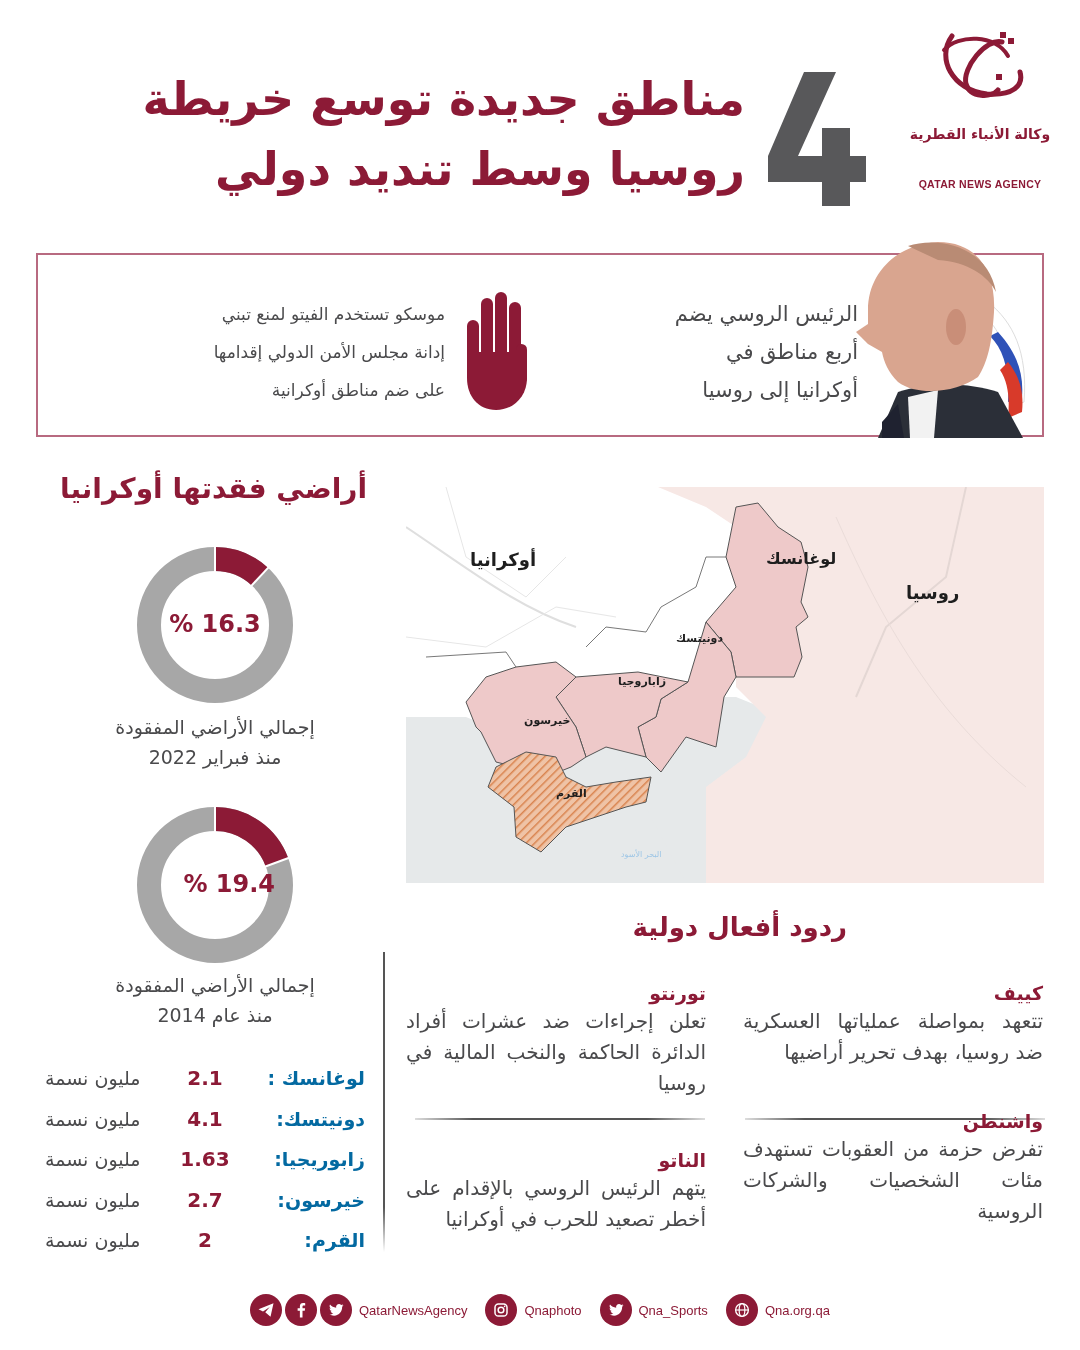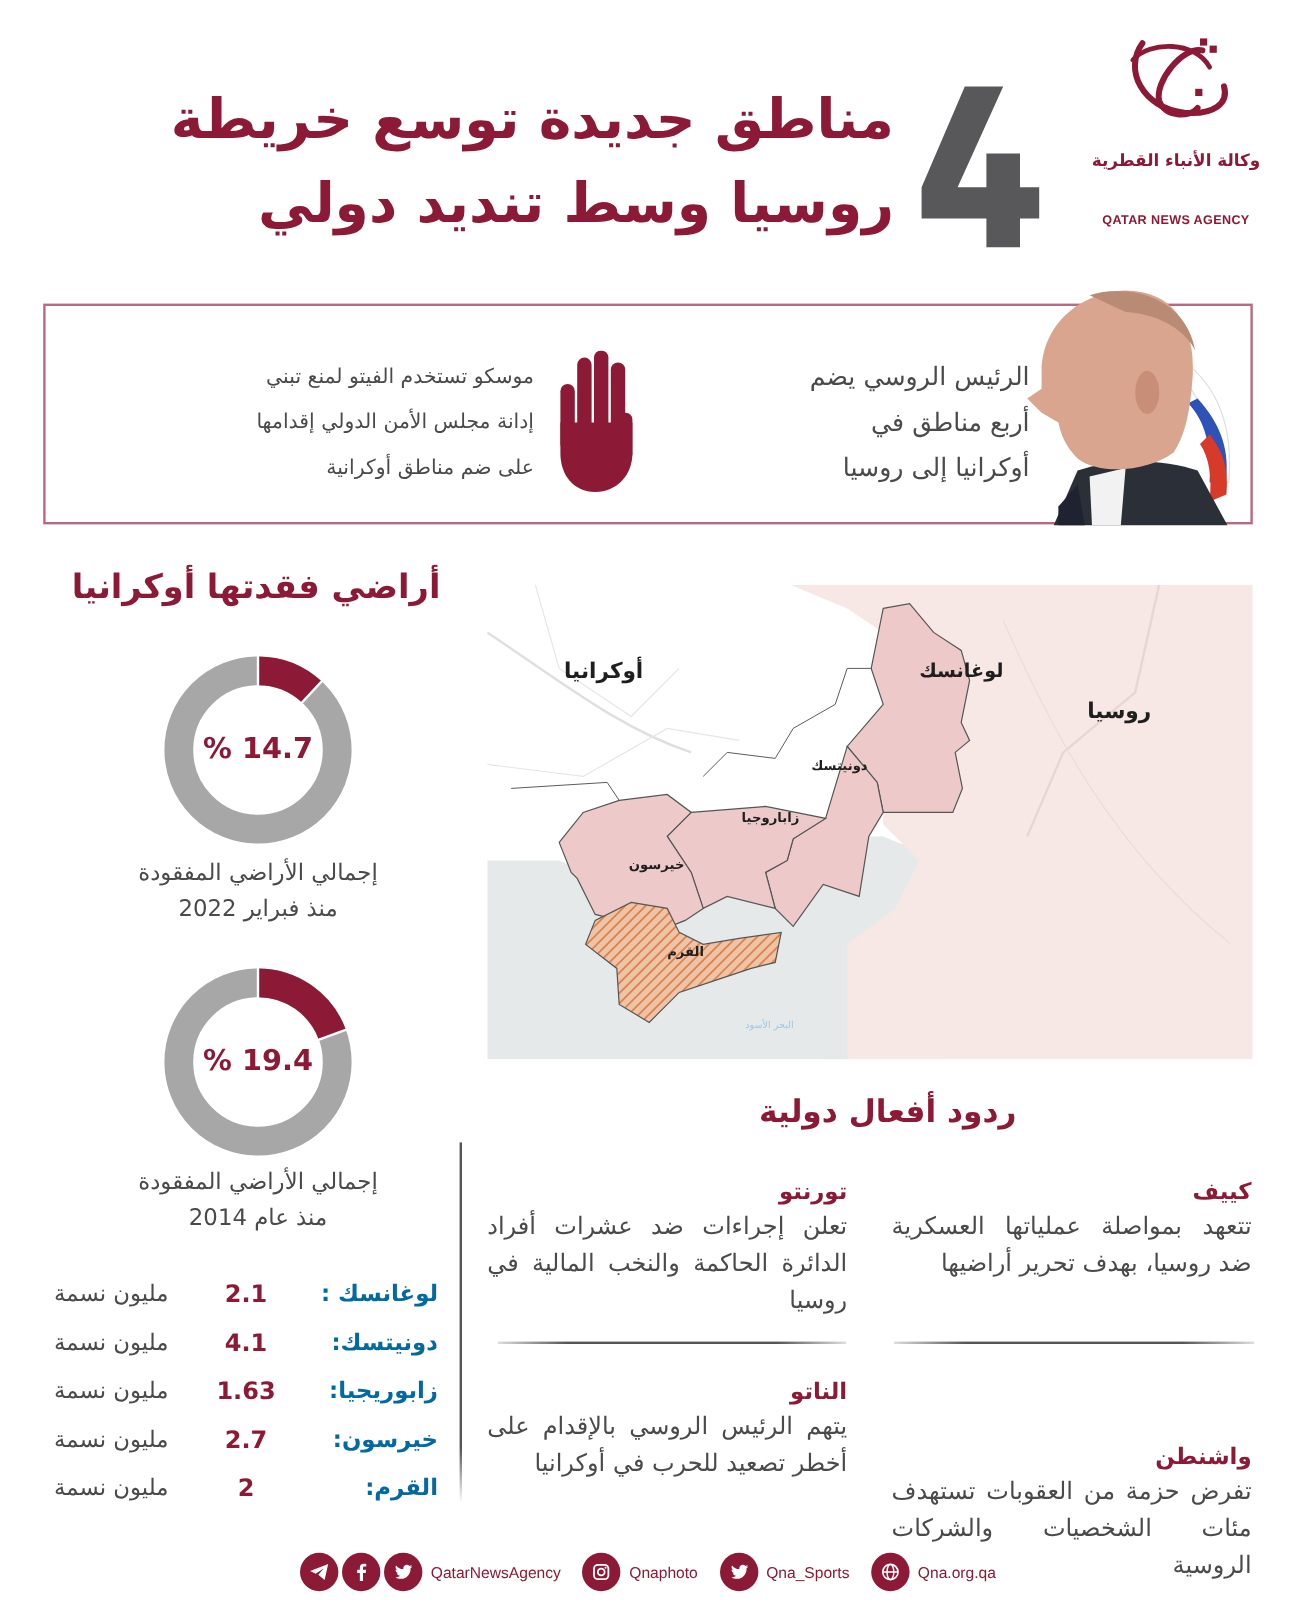--- a/index.html
+++ b/index.html
@@ -129,35 +129,35 @@
 <div class="abs section-title">أراضي فقدتها أوكرانيا</div>
 
 <div class="abs donut" style="left:135px; top:545px;">
   <svg width="160" height="160" viewBox="0 0 160 160" id="donut1">
       <circle cx="80" cy="80" r="66" fill="none" stroke="#a7a7a7" stroke-width="24"></circle>
       <path d="M80 14 A66 66 0 0 1 124.87692299567968 31.605147149311037" fill="none" stroke="#8c1a36" stroke-width="24"></path>
       <line x1="80" y1="27" x2="80" y2="1" stroke="#fff" stroke-width="2"></line>
       <line x1="116.03752907228822" y1="41.13746665020432" x2="133.71631691907112" y2="22.072827648417757" stroke="#fff" stroke-width="2"></line>
     </svg>
 </div>
-<div class="abs donut-label" style="left:155px; top:610px;">% 14.7</div>
+<div class="abs donut-label" style="left:155px; top:610px;">% 16.3</div>
 <div class="abs donut-caption" style="left:65px; top:712px;">
   <div>إجمالي الأراضي المفقودة</div>
   <div>منذ فبراير 2022</div>
 </div>
 
 <div class="abs donut" style="left:135px; top:805px;">
   <svg width="160" height="160" viewBox="0 0 160 160" id="donut2">
       <circle cx="80" cy="80" r="66" fill="none" stroke="#a7a7a7" stroke-width="24"></circle>
       <path d="M80 14 A66 66 0 0 1 141.9564346051557 57.253567070481864" fill="none" stroke="#8c1a36" stroke-width="24"></path>
       <line x1="80" y1="27" x2="80" y2="1" stroke="#fff" stroke-width="2"></line>
       <line x1="129.75289445565534" y1="61.73392507175059" x2="154.15997475465605" y2="52.773209069213145" stroke="#fff" stroke-width="2"></line>
     </svg>
 </div>
-<div class="abs donut-label" style="left:155px; top:870px;">% 19.4</div>
+<div class="abs donut-label" style="left:155px; top:870px;text-align:right;">% 19.4</div>
 <div class="abs donut-caption" style="left:65px; top:970px;">
   <div>إجمالي الأراضي المفقودة</div>
   <div>منذ عام 2014</div>
 </div>
 
 <div class="abs pop-table">
   <div class="pop-row">
     <div class="pop-name">لوغانسك :</div>
     <div class="pop-val">2.1</div>
     <div class="pop-unit">مليون نسمة</div>
@@ -237,21 +237,21 @@
   <div class="react-body">تتعهد بمواصلة عملياتها العسكرية ضد روسيا، بهدف تحرير أراضيها</div>
 </div>
 <div class="abs react" style="right:374px; top:980px;">
   <div class="react-head">تورنتو</div>
   <div class="react-body">تعلن إجراءات ضد عشرات أفراد الدائرة الحاكمة والنخب المالية في روسيا</div>
 </div>
 
 <div class="abs hline" style="left:745px; top:1118px; width:300px;"></div>
 <div class="abs hline" style="left:415px; top:1118px; width:290px;"></div>
 
-<div class="abs react" style="right:37px; top:1201px;margin-left:40px;">
+<div class="abs react" style="right:37px; top:1108px;margin-left:40px;">
   <div class="react-head">واشنطن</div>
   <div class="react-body">تفرض حزمة من العقوبات تستهدف مئات الشخصيات والشركات الروسية</div>
 </div>
 <div class="abs react" style="right:374px; top:1147px;">
   <div class="react-head">الناتو</div>
   <div class="react-body">يتهم الرئيس الروسي بالإقدام على أخطر تصعيد للحرب في أوكرانيا</div>
 </div>
 
 <div class="abs footer">
   <div class="soc-circle">

